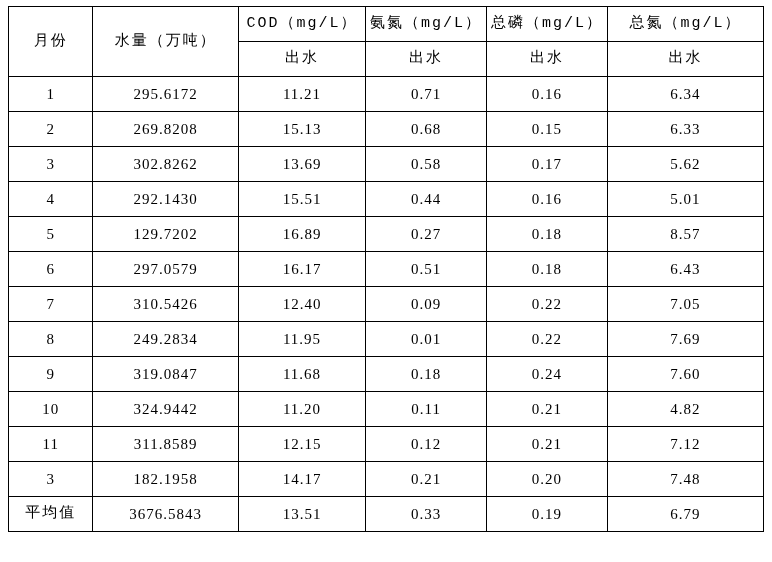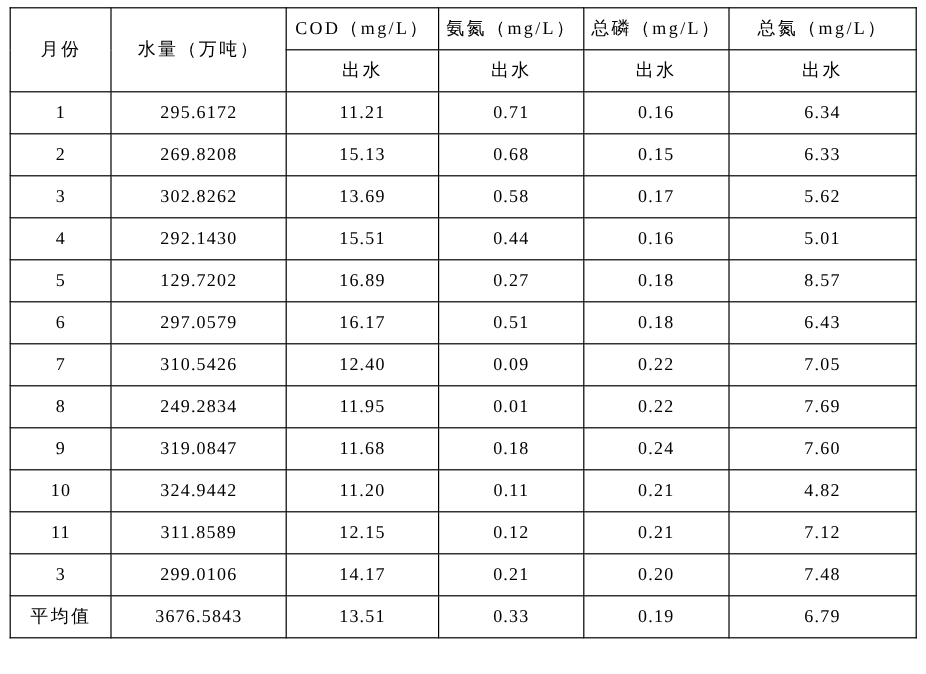--- a/index.html
+++ b/index.html
@@ -37,21 +37,21 @@
     font-size: 15px;
     letter-spacing: 1px;
     padding: 0;
     height: 34px;
     line-height: 34px;
     white-space: nowrap;
     font-family: "Liberation Serif", "DejaVu Serif", serif;
   }
   table.data-table td.cn,
   table.data-table th.cn {
-    font-family: Liberation Serif, serif;
+    font-family: Liberation Mono, monospace;
     font-size: 15px;
     letter-spacing: 2px;
   }
   .col-month { width: 78px; }
   .col-water { width: 135px; }
   .col-cod { width: 118px; }
   .col-ammonia { width: 112px; margin-left: 24px; }
   .col-phos { width: 112px; margin-left: 32px; }
   .col-nitro { width: 145px; }
 
@@ -177,21 +177,21 @@
       <tr>
         <td class="num">11</td>
         <td class="num">311.8589</td>
         <td class="num">12.15</td>
         <td class="num">0.12</td>
         <td class="num">0.21</td>
         <td class="num">7.12</td>
       </tr>
       <tr>
         <td class="num">3</td>
-        <td class="num">299.0106</td>
+        <td class="num">182.1958</td>
         <td class="num">14.17</td>
         <td class="num">0.21</td>
         <td class="num">0.20</td>
         <td class="num">7.48</td>
       </tr>
       <tr>
         <td class="cn">平均值</td>
         <td class="num">3676.5843</td>
         <td class="num">13.51</td>
         <td class="num">0.33</td>

